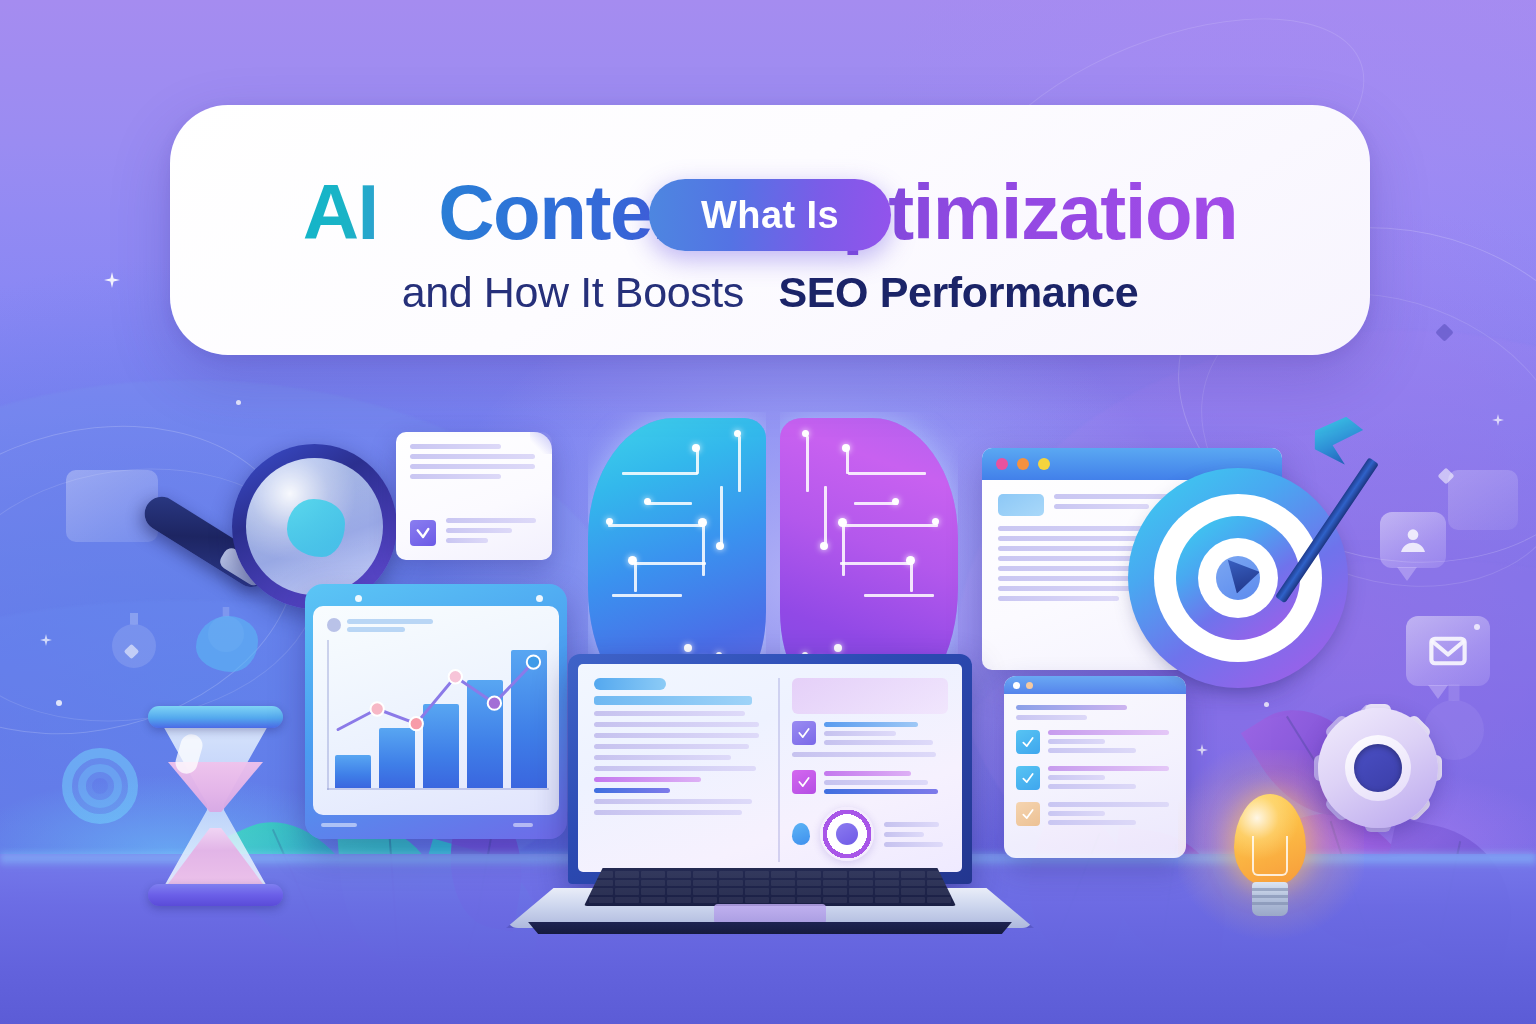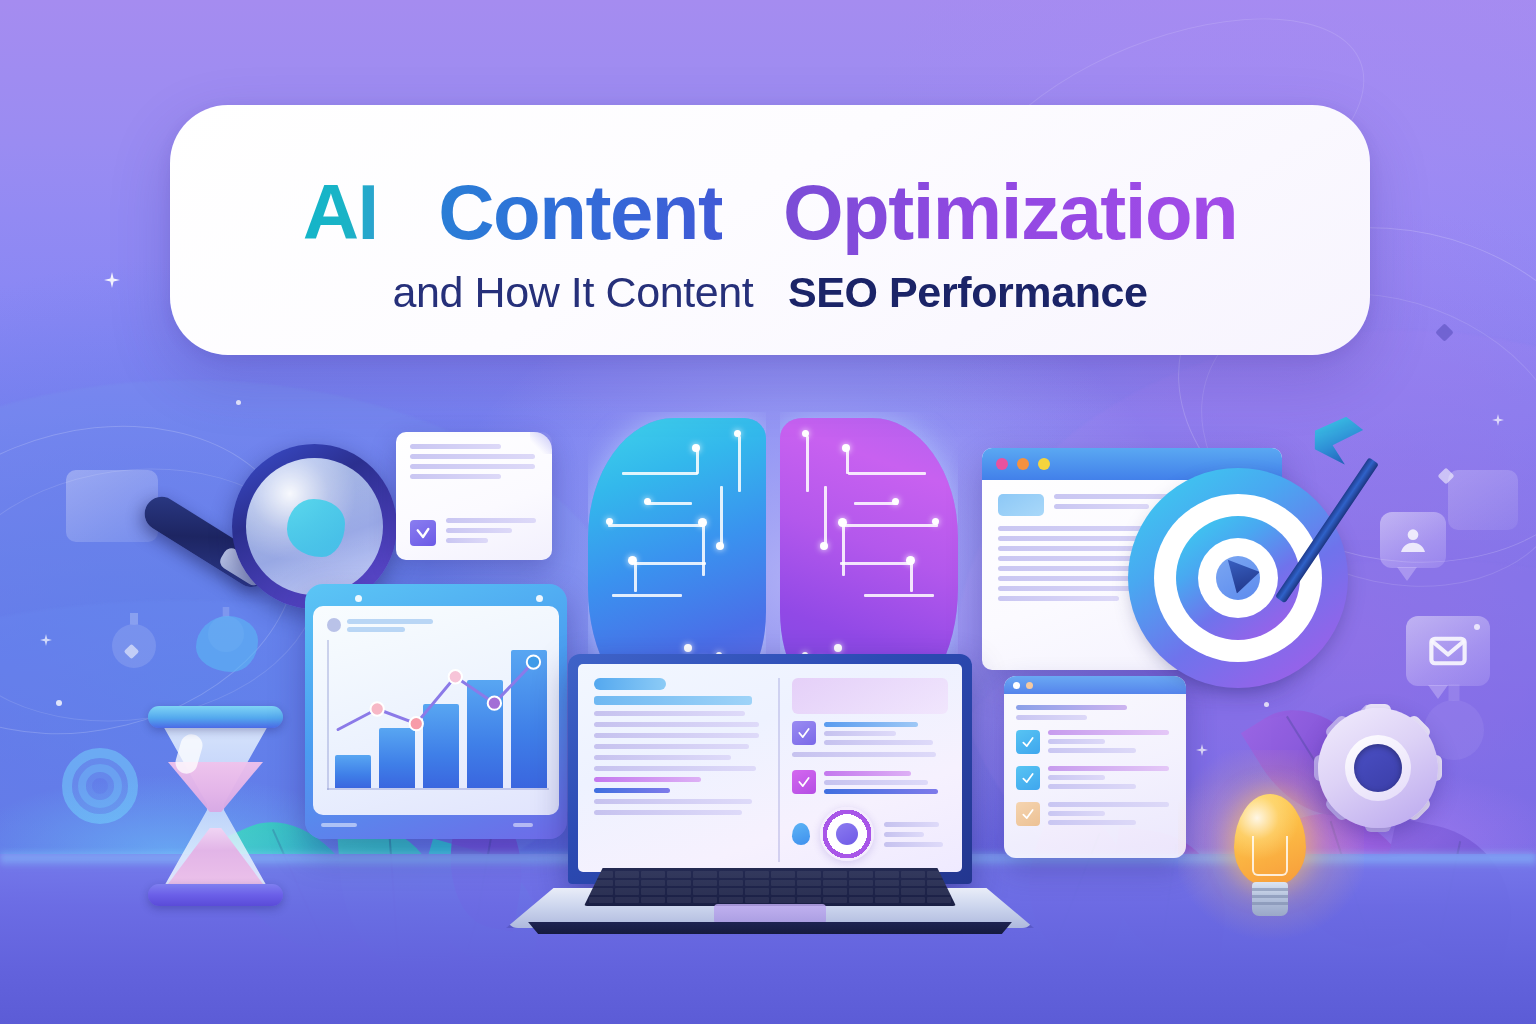--- a/index.html
+++ b/index.html
@@ -994,27 +994,30 @@
     <div class="tooth" style="transform:rotate(0deg);"></div>
     <div class="tooth" style="transform:rotate(45deg);"></div>
     <div class="tooth" style="transform:rotate(90deg);"></div>
     <div class="tooth" style="transform:rotate(135deg);"></div>
     <div class="gear-body"></div>
     <div class="gear-hole-ring"></div>
     <div class="gear-hole"></div>
   </div>
 
   <div class="title-card">
+    <div class="badge">
+      <span>What Is</span>
+    </div>
     <div class="headline">
       <span class="h-ai">AI</span>
       <span>&nbsp;</span>
       <span class="h-content">Content</span>
       <span>&nbsp;</span>
       <span class="h-opt">Optimization</span>
     </div>
     <div class="subline">
-      <span>and How It Content</span>
+      <span>and How It Boosts</span>
       <span>&nbsp;</span>
       <span class="sub-bold">SEO Performance</span>
     </div>
   </div>
 
 </div>
 
 </body></html>

